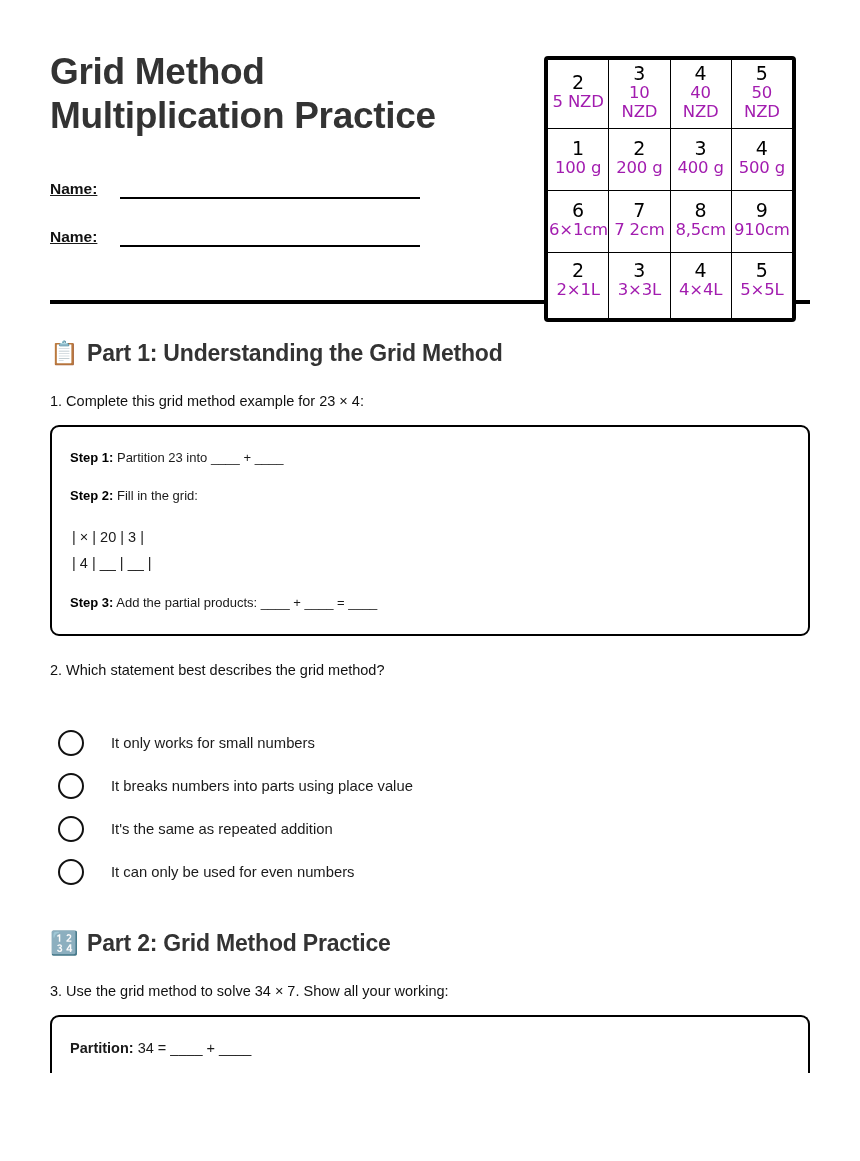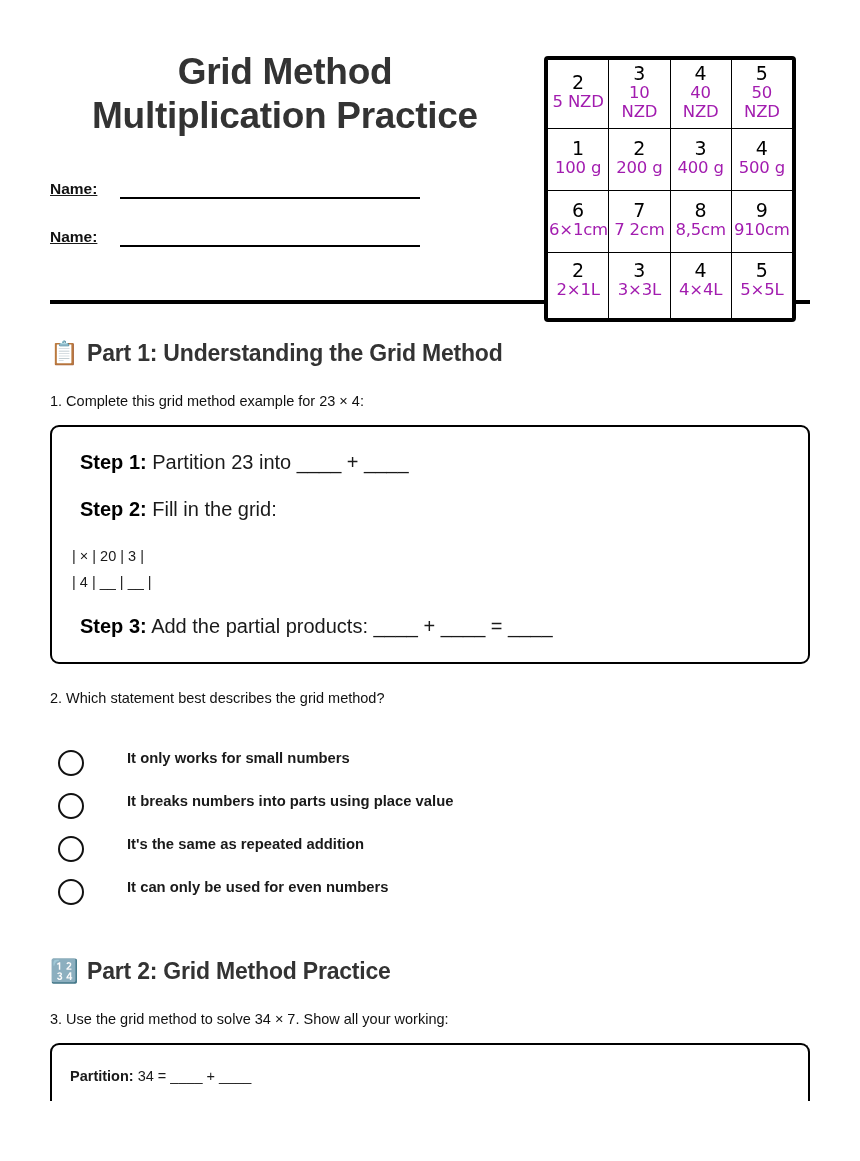--- a/index.html
+++ b/index.html
@@ -37,21 +37,20 @@
   }
 
   .doc-title {
     font-size: 37px;
     font-weight: bold;
     line-height: 1.18;
     color: #333333;
     letter-spacing: -0.3px;
     margin: 0 0 0 0;
     white-space: pre-line;
-    text-align: center;
   }
 
   .fields {
     margin-top: 30px;
     text-decoration: underline;
   }
   .field-row {
     display: flex;
     align-items: flex-end;
     height: 34px;
@@ -157,46 +156,46 @@
 
   
   .box {
     border: 2.2px solid #000000;
     border-radius: 9px;
     margin-top: 16px;
     padding: 22px 18px 22px 18px;
     background: #ffffff;
   }
   .box p {
-    margin: 0 0 20px 10px;
-    font-size: 20px;
+    margin: 0 0 20px 0;
+    font-size: 13px;
     color: #1a1a1a;
     line-height: 1.35;
   }
   .box p:last-child { margin-bottom: 0; }
   .box b { font-weight: bold; color: #000000; }
 
   .pipe-line {
     margin: 0;
     font-size: 14.5px;
     color: #1a1a1a;
     line-height: 1.8;
   }
   .pipe-block { margin: 0 0 18px 2px; }
 
   
   .options {
     margin-top: 44px;
   }
   .option {
     display: flex;
-    gap: 16px;
+    align-items: center;
+    gap: 0;
     height: 43px;
     margin-bottom: 0;
-    font-weight: bold;
   }
   .radio {
     flex: 0 0 26px;
     width: 26px;
     height: 26px;
     border: 2.6px solid #111111;
     border-radius: 50%;
     margin-left: 8px;
     background: #ffffff;
   }

